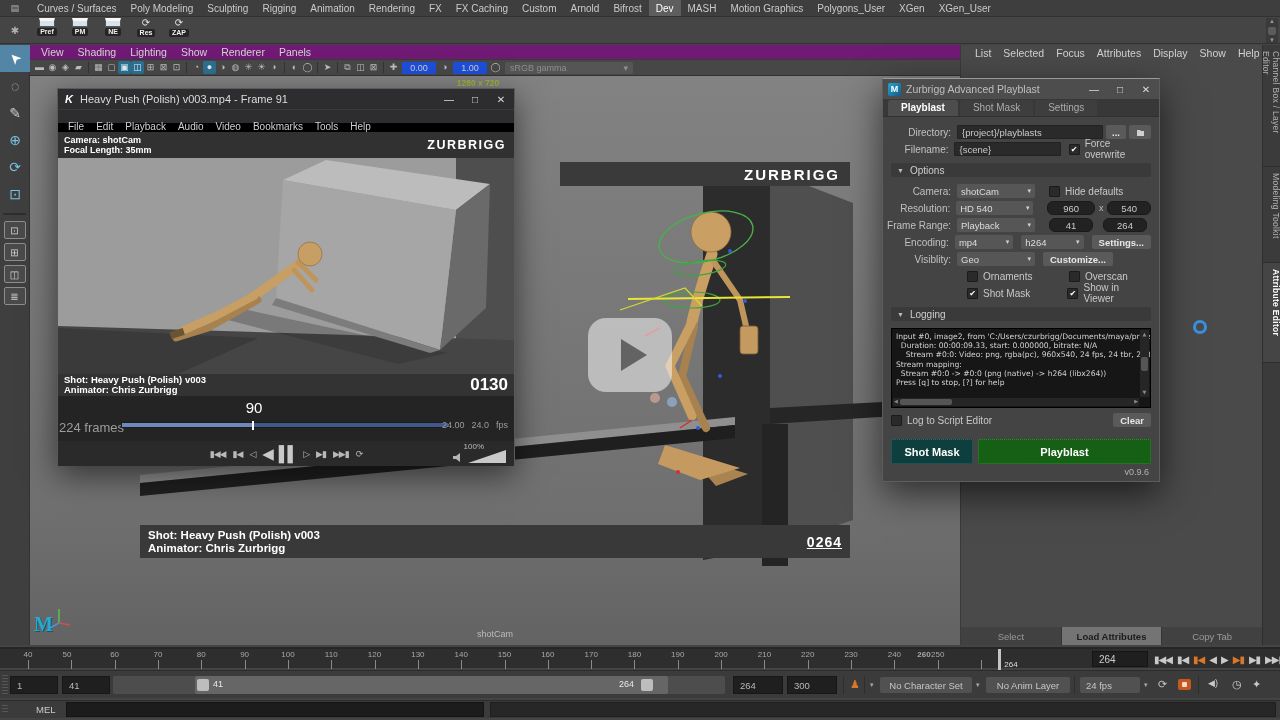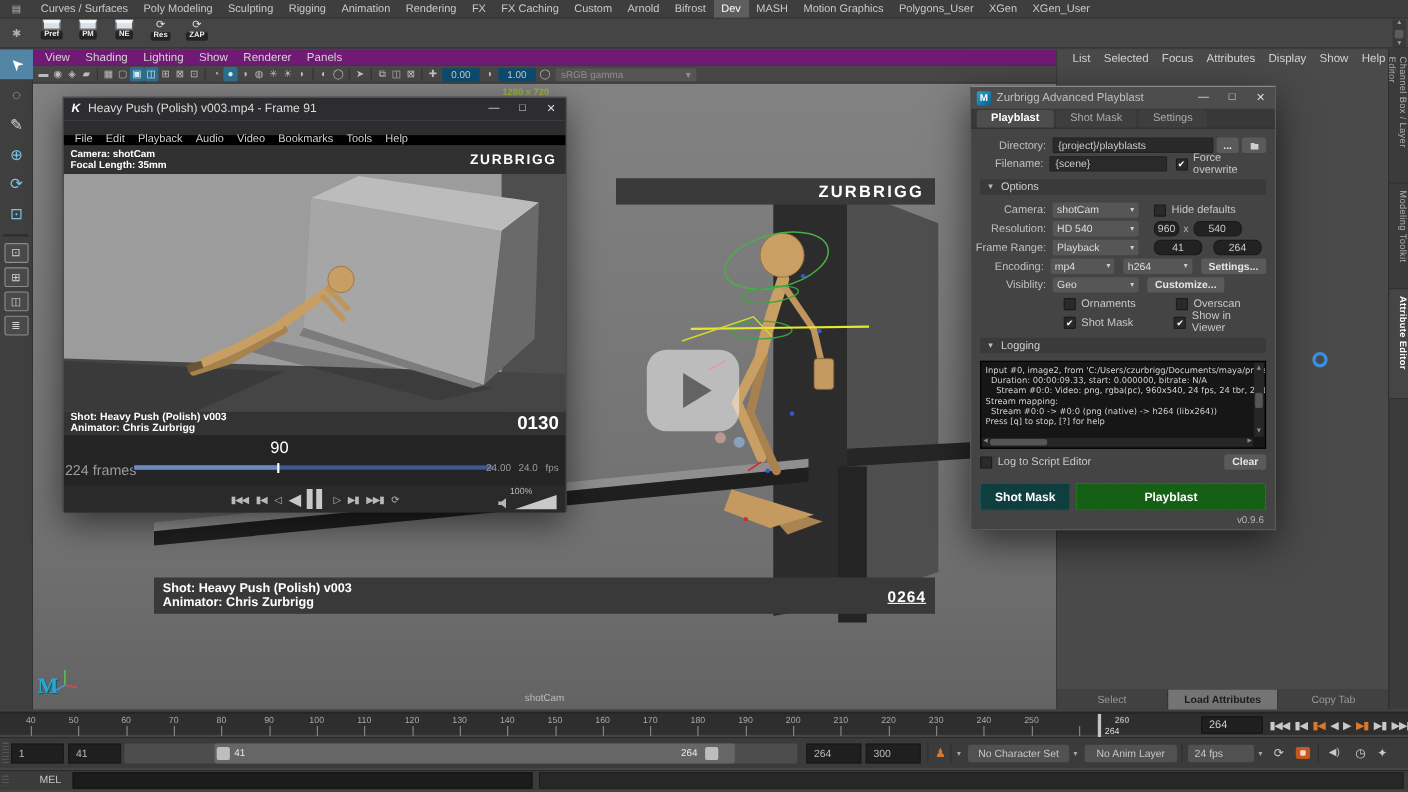--- a/index.html
+++ b/index.html
@@ -38,21 +38,21 @@
        display:flex;align-items:center;justify-content:center;background:#4a4a4a;border-radius:2px;}
 
   
   #vp{position:absolute;left:30px;top:45px;width:930px;height:600px;background:#4a4a4a;overflow:hidden;}
   #vp-menu{height:15px;display:flex;align-items:center;padding-left:4px;background:#701a75;border-bottom:1px solid #3a3a3a;}
   .vp-menu-item{padding:0 7px;font-size:10.5px;color:#d2d2d2;}
   #vp-toolbar{height:16px;background:#474747;display:flex;align-items:center;padding-left:3px;border-bottom:1px solid #323232;}
   .vt-ico{min-width:13px;text-align:center;font-size:9px;color:#bdbdbd;line-height:13px;}
   .vt-ico.teal{background:#2e6e8e;color:#d3edf8;border-radius:2px;}
   .vt-sep{width:1px;height:11px;background:#333;margin:0 3px;}
-  .vt-field{width:34px;height:12px;background:#0c4a6e;color:#c9c9c9;font-size:9px;display:flex;align-items:center;justify-content:center;margin:0 2px;border-radius:1px;}
+  .vt-field{width:34px;height:12px;background:#1d4ed8;color:#c9c9c9;font-size:9px;display:flex;align-items:center;justify-content:center;margin:0 2px;border-radius:1px;}
   .vt-dd{width:128px;height:12px;background:#555;color:#909090;font-size:9px;display:flex;align-items:center;justify-content:space-between;padding:0 5px;border-radius:2px;margin-left:3px;}
   #vp-scene{position:absolute;left:0;top:31px;width:930px;height:569px;}
   #res-gate{position:absolute;left:398px;top:33px;width:100px;text-align:center;color:#9fb43a;font-size:8.5px;font-weight:bold;}
   #vp-zbar{position:absolute;left:530px;top:117px;width:290px;height:24px;background:#3a3a3a;color:#fff;
            display:flex;align-items:center;justify-content:flex-end;padding-right:10px;font-weight:bold;font-size:15px;letter-spacing:2px;}
   #vp-mask{position:absolute;left:110px;top:480px;width:710px;height:33px;background:#393939;color:#fff;display:flex;align-items:center;}
   .mask-lines{flex:1;padding-left:8px;font-weight:bold;}
   #vp-mask .mask-lines{font-size:11.5px;line-height:12.5px;}
   #vp-mask .mask-counter{font-size:14px;font-weight:bold;padding-right:8px;letter-spacing:1px;text-decoration:underline;}
   #vp-cam{position:absolute;left:0;right:0;top:584px;text-align:center;font-size:9px;color:#bbb;}
@@ -562,21 +562,21 @@
         </div>
         <div class="pb-cb" style="margin-left:14px;"></div>
         <div class="pb-cb-label">Hide defaults</div>
       </div>
       <div class="pb-row">
         <div class="pb-label">Resolution:</div>
         <div class="pb-dd" style="width:78px;">
           <span>HD 540</span>
             <span class="caret">▾</span>
         </div>
-        <div class="pb-num" style="width:23px;margin-left:14px;">960</div>
+        <div class="pb-num" style="width:48px;margin-left:14px;">960</div>
         <div style="margin:0 4px;font-size:9px;color:#bbb;">x</div>
         <div class="pb-num" style="width:44px;">540</div>
       </div>
       <div class="pb-row">
         <div class="pb-label">Frame Range:</div>
         <div class="pb-dd" style="width:78px;">
           <span>Playback</span>
             <span class="caret">▾</span>
         </div>
         <div class="pb-num" style="width:44px;margin-left:14px;">41</div>
@@ -694,21 +694,21 @@
         <div class="tick" style="left: 764.44px;">210</div>
         <div class="tick-line" style="left: 764.44px;"></div>
         <div class="tick" style="left: 807.76px;">220</div>
         <div class="tick-line" style="left: 807.76px;"></div>
         <div class="tick" style="left: 851.08px;">230</div>
         <div class="tick-line" style="left: 851.08px;"></div>
         <div class="tick" style="left: 894.4px;">240</div>
         <div class="tick-line" style="left: 894.4px;"></div>
         <div class="tick" style="left: 937.72px;">250</div>
         <div class="tick-line" style="left: 937.72px;"></div>
-        <div class="tick" style="left: 1020px; font-weight: bold;">260</div>
+        <div class="tick" style="left: 924px; font-weight: bold;">260</div>
         <div class="tick-line" style="left: 981.04px;"></div>
       </div>
     <div id="tl-marker" style="left: 998.368px;"></div>
     <div id="tl-marker-label" style="left: 1004.37px;">264</div>
     <div id="tl-field">264</div>
     <div id="tl-transport">
         <div class="mt-btn">▮◀◀</div>
         <div class="mt-btn">▮◀</div>
         <div class="mt-btn orange">▮◀</div>
         <div class="mt-btn">◀</div>

